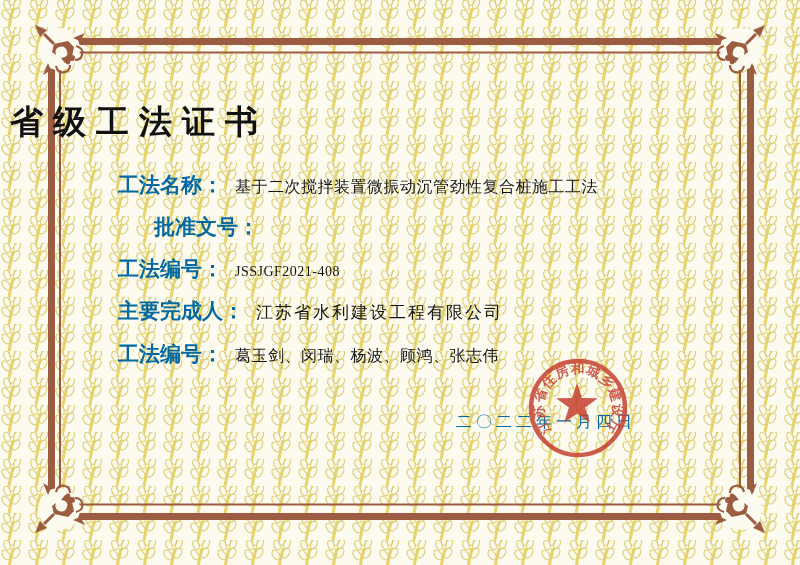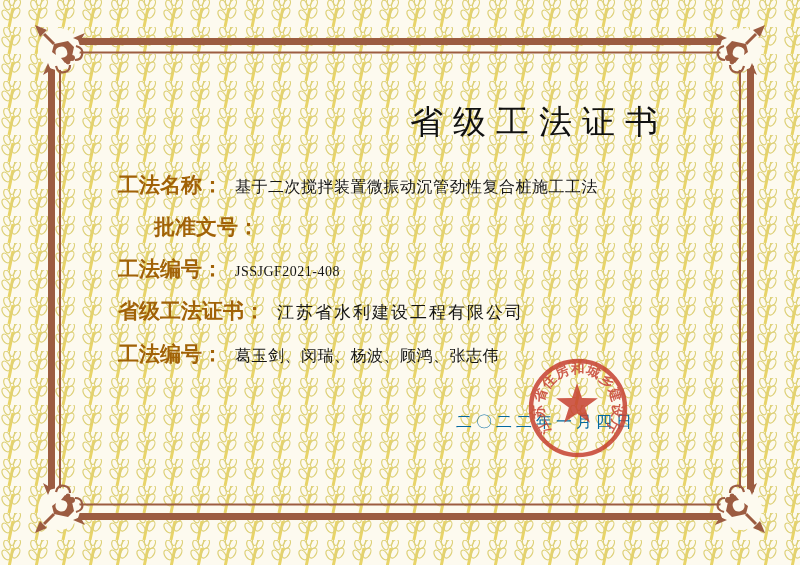--- a/index.html
+++ b/index.html
@@ -5,30 +5,30 @@
   html,body{margin:0;padding:0;}
   .page{
     position:relative;width:800px;height:565px;overflow:hidden;
     background:#fdfaef;
     font-family:"Liberation Serif","DejaVu Serif",serif;
     color:#111;
   }
   .bg-svg{position:absolute;left:0;top:0;z-index:0;}
   .title{
     position:absolute;left:0;top:100px;width:668px;z-index:2;
-    text-align:right;font-size:33px;font-weight:normal;
+    text-align:left;font-size:33px;font-weight:bold;
     letter-spacing:10px;text-indent:10px;color:#111;
   }
   .field-row{
     position:absolute;left:118px;z-index:2;
     display:flex;align-items:baseline;white-space:nowrap;
   }
   .row-0{top:171px;} .row-1{top:213px;padding-left:36px;} .row-2{top:255px;}
   .row-3{top:297px;} .row-4{top:340px;}
-  .field-label{font-size:21px;font-weight:bold;color:#a16207;}
+  .field-label{font-size:21px;font-weight:bold;color:#0369a1;}
   .field-value{margin-left:12px;color:#151515;}
   .val-0{font-size:16px;letter-spacing:0.5px;}
   .val-1{font-size:17px;letter-spacing:0.5px;}
   .val-2{font-size:14px;font-family:"Liberation Serif",serif;letter-spacing:0.5px;}
   .val-3{font-size:17px;letter-spacing:2px;}
   .val-4{font-size:16px;letter-spacing:0.5px;}
   .issue-date{
     position:absolute;left:456px;top:412px;z-index:1;
     font-size:16px;letter-spacing:4px;color:#0369a1;white-space:nowrap;
   }
@@ -88,21 +88,21 @@
     <span class="field-value val-0">基于二次搅拌装置微振动沉管劲性复合桩施工工法</span>
   </div>
   <div class="field-row row-1">
     <span class="field-label">批准文号：</span>
   </div>
   <div class="field-row row-2">
     <span class="field-label">工法编号：</span>
     <span class="field-value val-2">JSSJGF2021-408</span>
   </div>
   <div class="field-row row-3">
-    <span class="field-label">省级工法证书：</span>
+    <span class="field-label">主要完成人：</span>
     <span class="field-value val-3">江苏省水利建设工程有限公司</span>
   </div>
   <div class="field-row row-4">
     <span class="field-label">工法编号：</span>
     <span class="field-value val-4">葛玉剑、闵瑞、杨波、顾鸿、张志伟</span>
   </div>
 
   <div class="issue-date">二〇二二年一月四日</div>
 
   <svg class="seal" width="104" height="104" viewBox="0 0 104 104">

